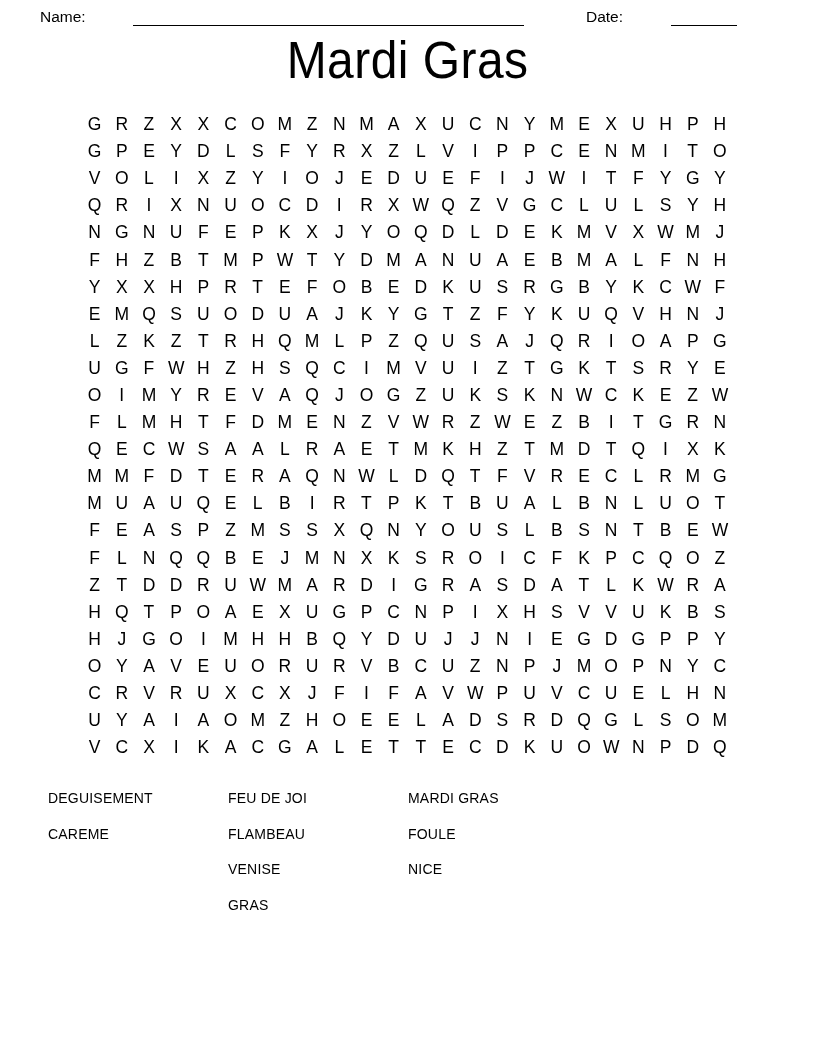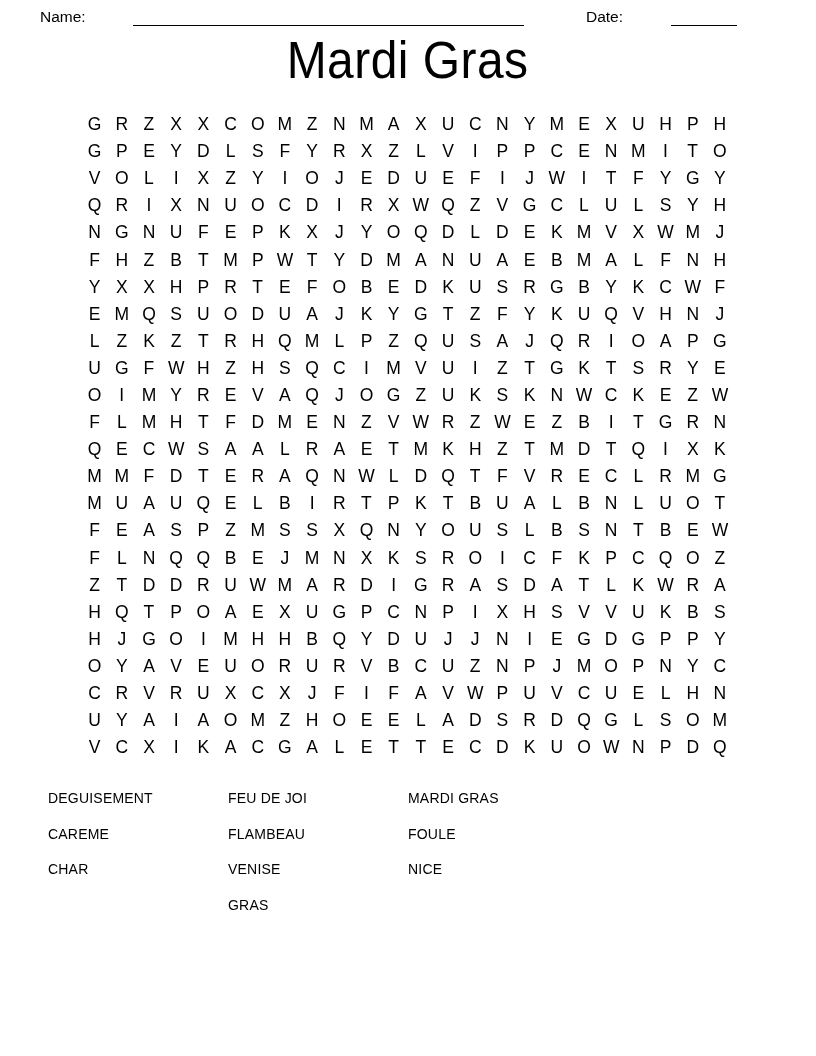--- a/index.html
+++ b/index.html
@@ -726,21 +726,20 @@
         <span class="grid-cell">P</span>
         <span class="grid-cell">D</span>
         <span class="grid-cell">Q</span>
       </div>
     </div>
 
   <div class="word-list">
       <div class="word-col">
         <div class="word">DEGUISEMENT</div>
         <div class="word">CAREME</div>
-        <div class="word">CHAR</div>
       </div>
       <div class="word-col">
         <div class="word">FEU DE JOI</div>
         <div class="word">FLAMBEAU</div>
         <div class="word">VENISE</div>
         <div class="word">GRAS</div>
       </div>
       <div class="word-col">
         <div class="word">MARDI GRAS</div>
         <div class="word">FOULE</div>

